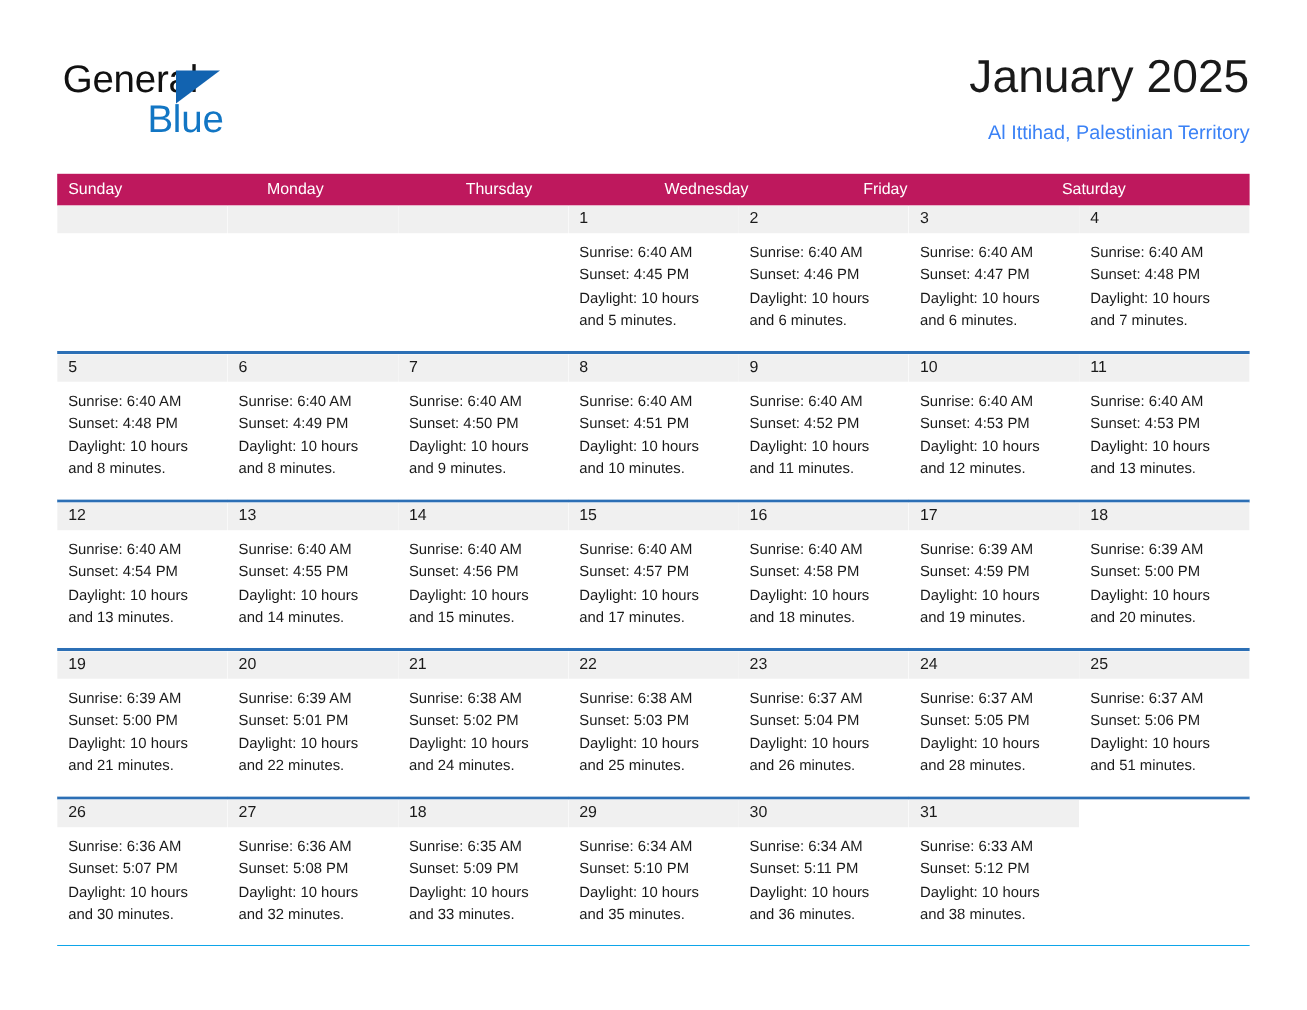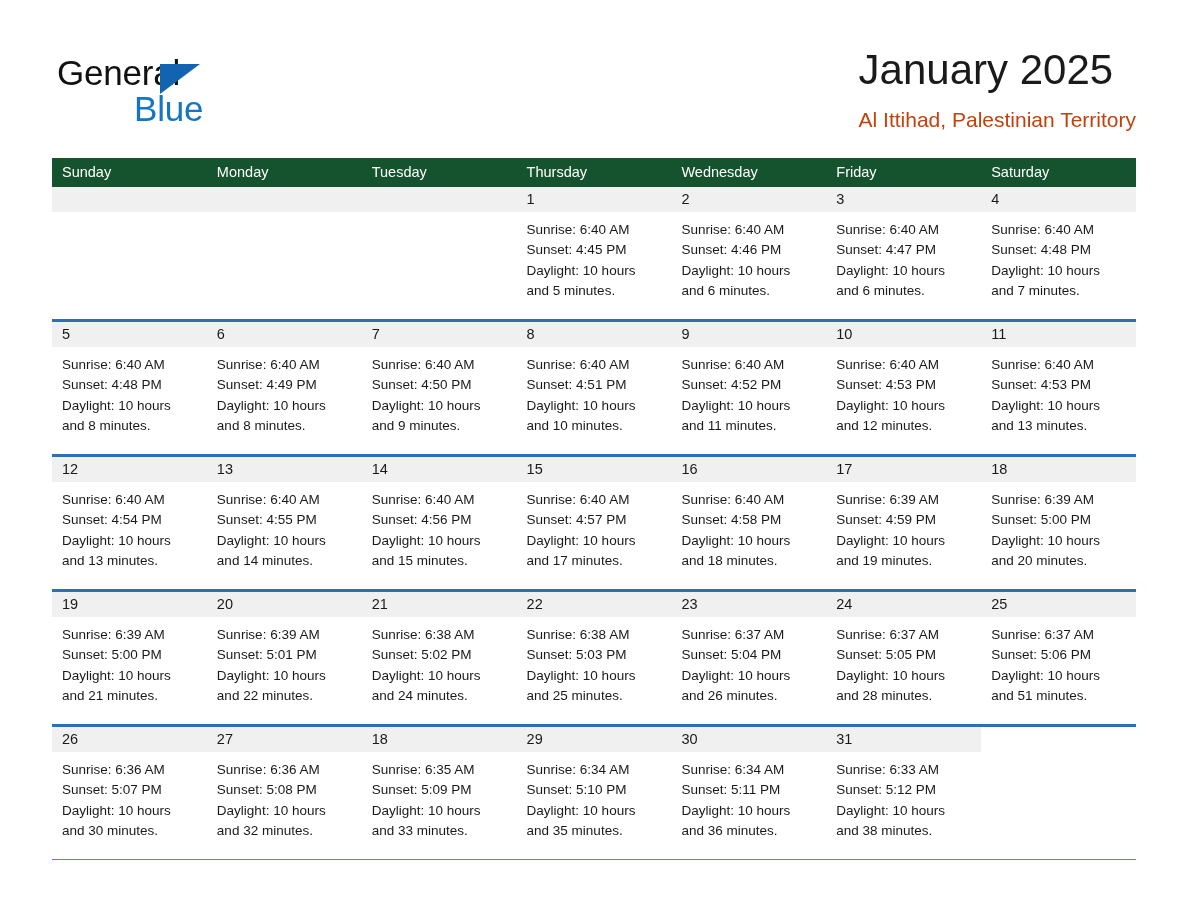--- a/index.html
+++ b/index.html
@@ -74,37 +74,37 @@
   }
   .cal-title {
     font-size: 42px;
     line-height: 56px;
     color: #1a1a1a;
     font-weight: normal;
     margin: 0;
     letter-spacing: 0px;
   }
   .cal-subtitle {
-    font-size: 21px;
+    font-size: 18px;
     line-height: 32px;
-    color: #c2410c;
-    margin: 6px 0 0 0;
+    color: #3b82f6;
+    margin: 6px 0 0 17px;
     font-weight: normal;
   }
 
   
   .calendar {
     position: absolute;
     left: 52px;
     top: 158px;
     width: 1084px;
   }
   .dow-row {
     display: flex;
-    background: #14532d;
+    background: #be185d;
     height: 29px;
   }
   .dow {
     flex: 1 1 0;
     color: #ffffff;
     font-size: 14.5px;
     line-height: 29px;
     padding-left: 10px;
     box-sizing: border-box;
     white-space: nowrap;
@@ -178,21 +178,20 @@
       <h2 class="cal-subtitle">Al Ittihad, Palestinian Territory</h2>
     </div>
 
   </div>
 
   <div class="calendar">
 
     <div class="dow-row">
       <div class="dow">Sunday</div>
       <div class="dow">Monday</div>
-      <div class="dow">Tuesday</div>
       <div class="dow">Thursday</div>
       <div class="dow">Wednesday</div>
       <div class="dow">Friday</div>
       <div class="dow">Saturday</div>
     </div>
 
     <div id="weeks-container">
         <div class="week">
           <div class="day blank">
             <span class="datenum"></span>

